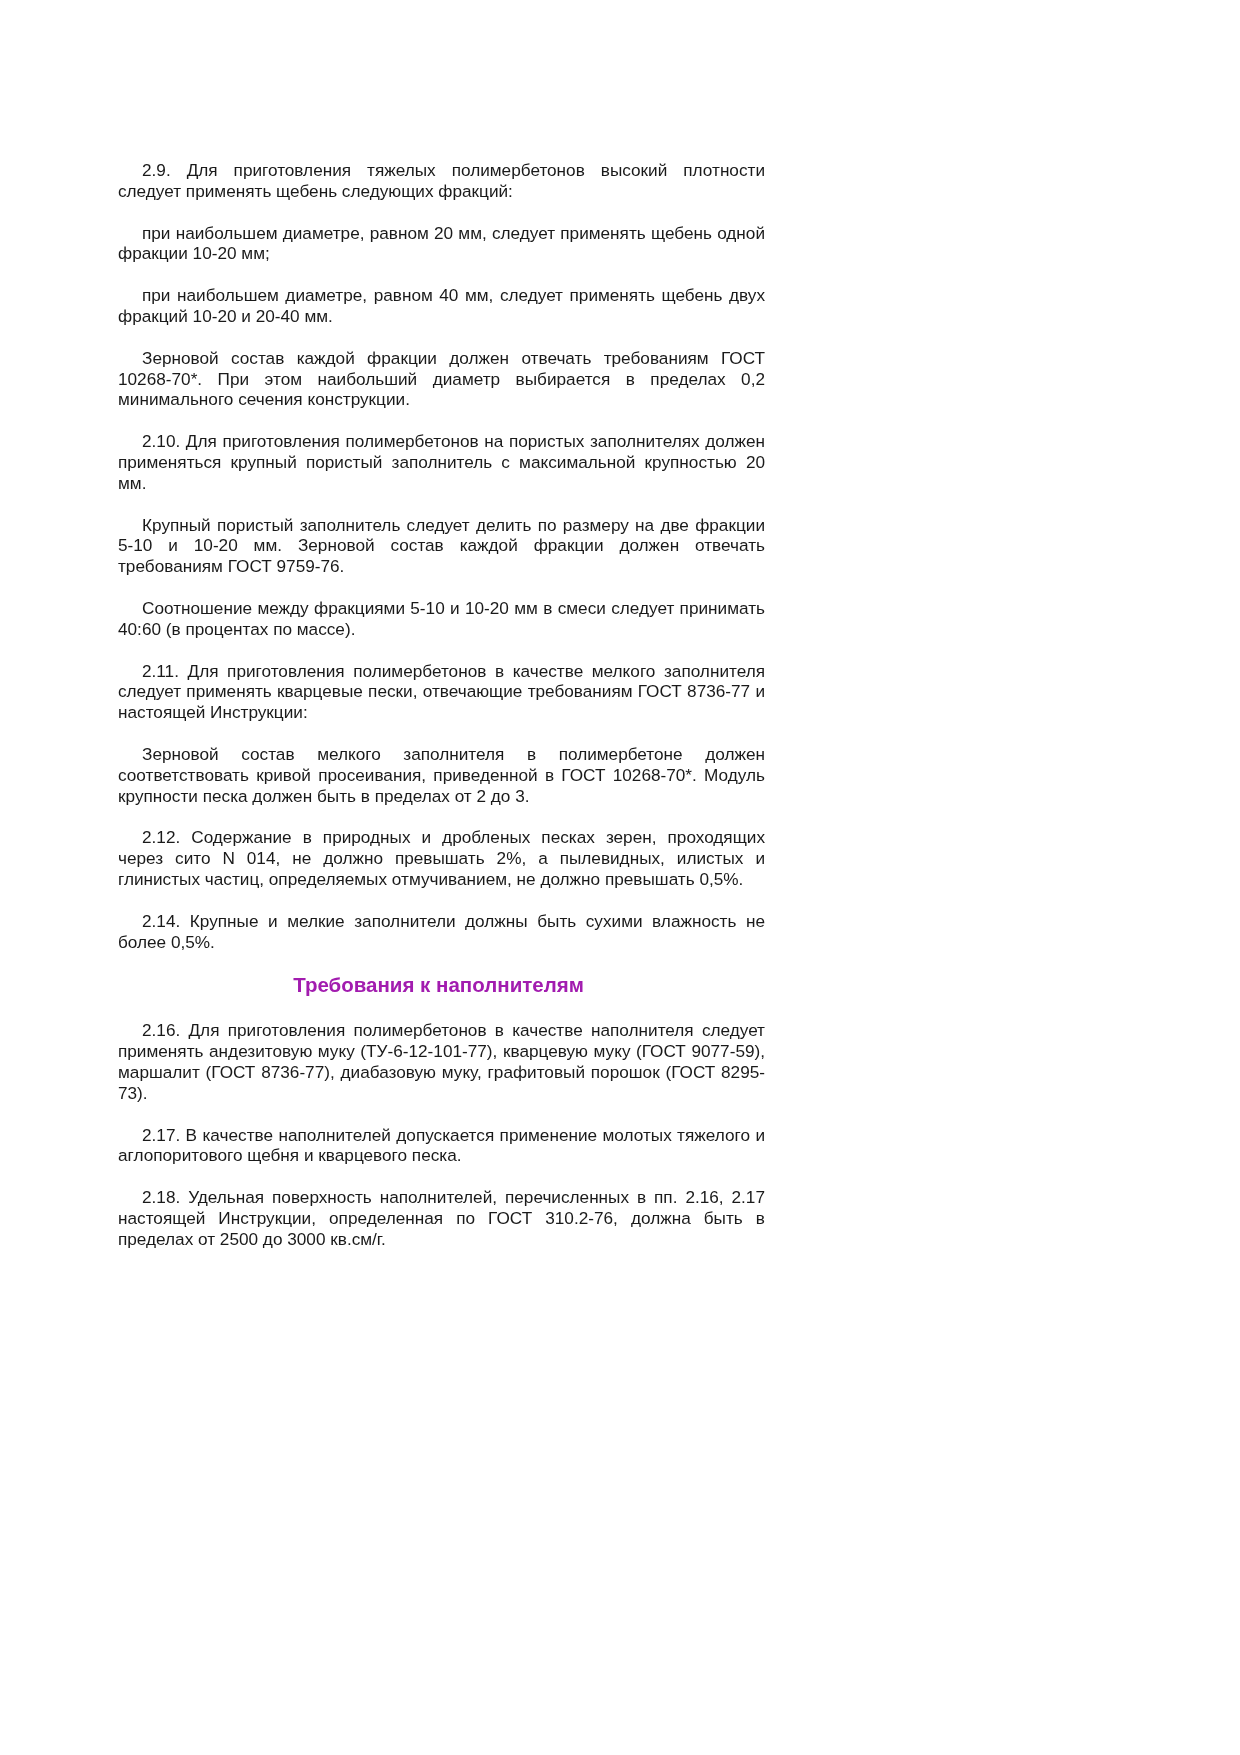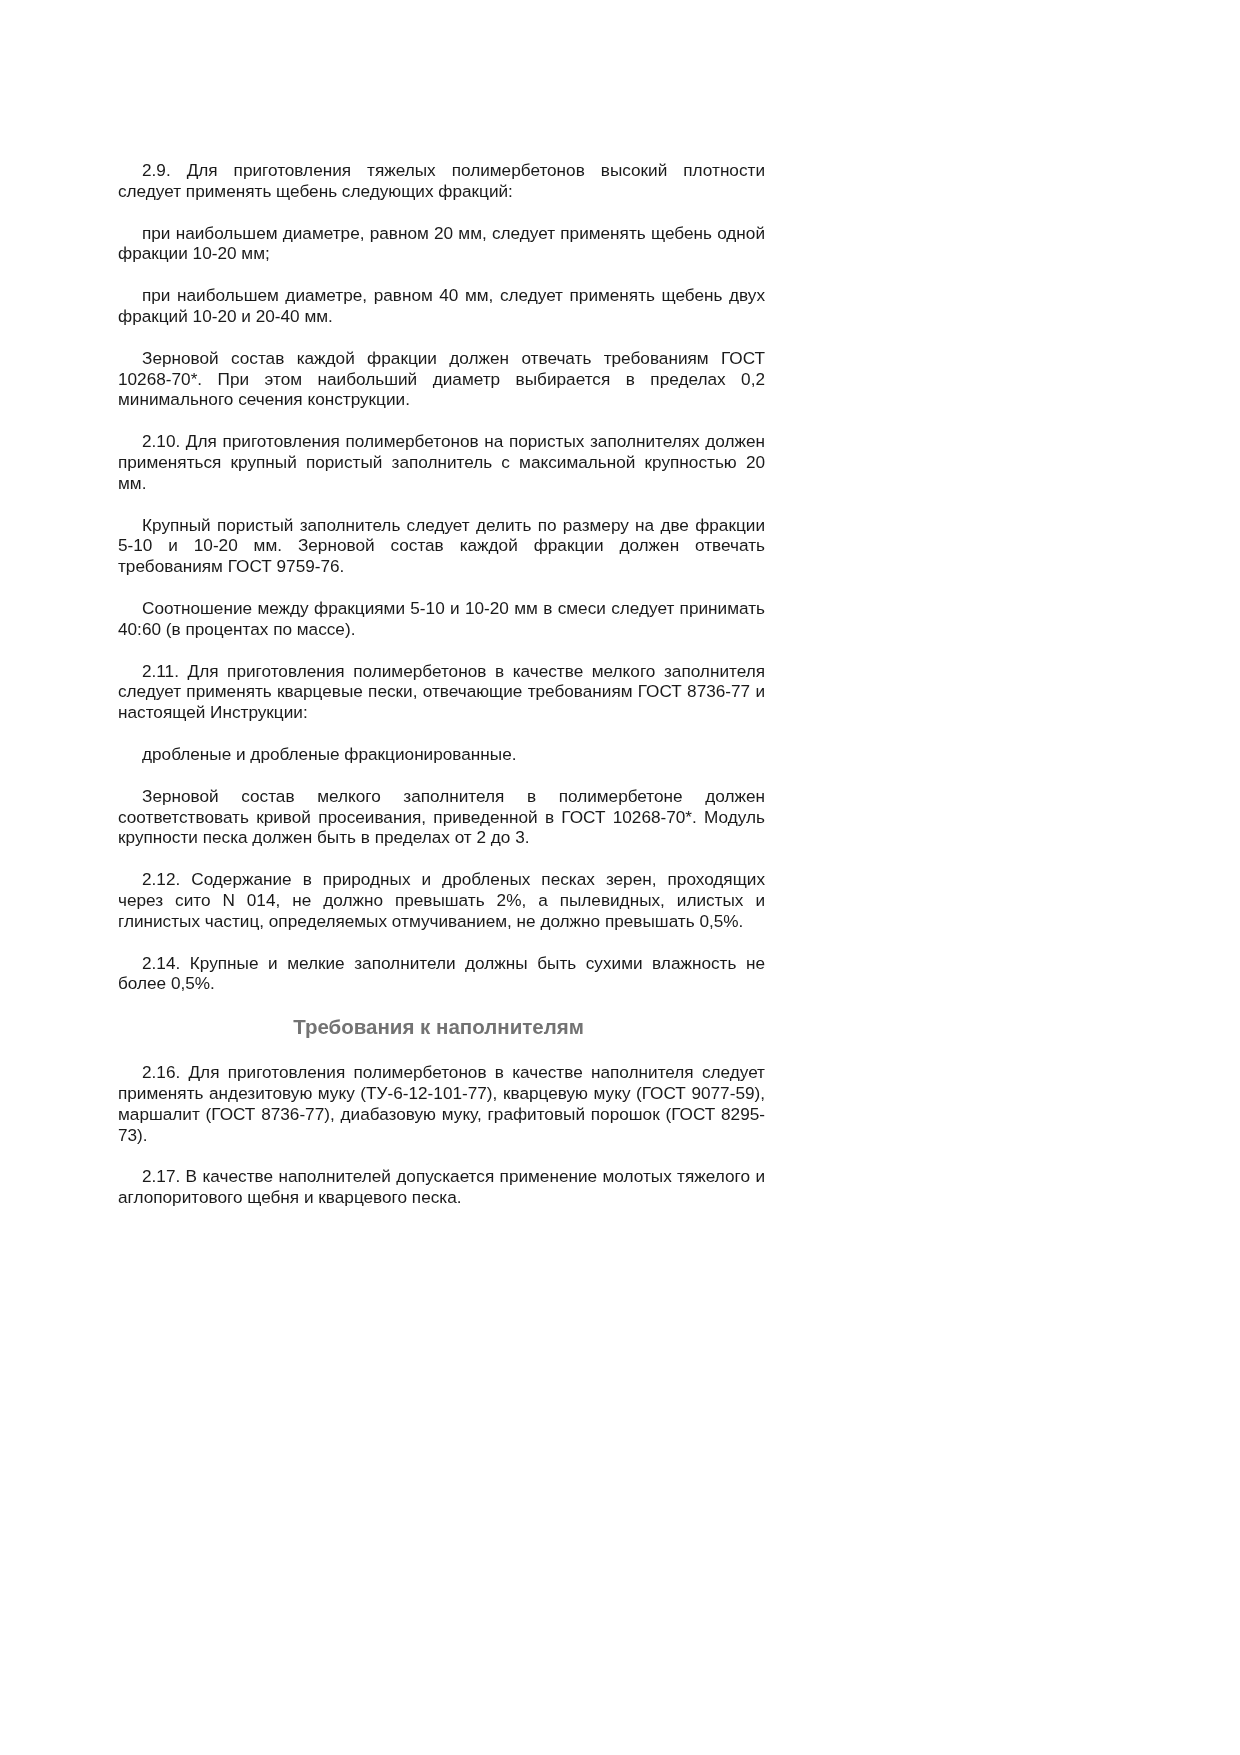--- a/index.html
+++ b/index.html
@@ -19,39 +19,39 @@
     text-align: justify;
     text-indent: 24px;
     hyphens: none;
   }
   .heading {
     margin: 2px 0 23px 0;
     text-align: center;
     font-weight: bold;
     font-size: 20.5px;
     line-height: 24px;
-    color: #737373;
+    color: #a21caf;
     padding-right: 6px;
   }
   .para.last { text-align-last: justify; }
 </style>
 </head>
 <body>
 
 <div class="page">
   <p class="para">2.9. Для приготовления тяжелых полимербетонов высокий плотности следует применять щебень следующих фракций:</p>
   <p class="para">при наибольшем диаметре, равном 20 мм, следует применять щебень одной фракции 10-20 мм;</p>
   <p class="para">при наибольшем диаметре, равном 40 мм, следует применять щебень двух фракций 10-20 и 20-40 мм.</p>
   <p class="para">Зерновой состав каждой фракции должен отвечать требованиям ГОСТ 10268-70*. При этом наибольший диаметр выбирается в пределах 0,2 минимального сечения конструкции.</p>
   <p class="para">2.10. Для приготовления полимербетонов на пористых заполнителях должен применяться крупный пористый заполнитель с максимальной крупностью 20 мм.</p>
   <p class="para">Крупный пористый заполнитель следует делить по размеру на две фракции 5-10 и 10-20 мм. Зерновой состав каждой фракции должен отвечать требованиям ГОСТ 9759-76.</p>
   <p class="para">Соотношение между фракциями 5-10 и 10-20 мм в смеси следует принимать 40:60 (в процентах по массе).</p>
   <p class="para">2.11. Для приготовления полимербетонов в качестве мелкого заполнителя следует применять кварцевые пески, отвечающие требованиям ГОСТ 8736-77 и настоящей Инструкции:</p>
-  <p class="para">дробленые и дробленые фракционированные.</p>
   <p class="para">Зерновой состав мелкого заполнителя в полимербетоне должен соответствовать кривой просеивания, приведенной в ГОСТ 10268-70*. Модуль крупности песка должен быть в пределах от 2 до 3.</p>
   <p class="para">2.12. Содержание в природных и дробленых песках зерен, проходящих через сито N 014, не должно превышать 2%, а пылевидных, илистых и глинистых частиц, определяемых отмучиванием, не должно превышать 0,5%.</p>
   <p class="para">2.14. Крупные и мелкие заполнители должны быть сухими влажность не более 0,5%.</p>
 
   <h2 class="heading">Требования к наполнителям</h2>
 
   <p class="para">2.16. Для приготовления полимербетонов в качестве наполнителя следует применять андезитовую муку (ТУ-6-12-101-77), кварцевую муку (ГОСТ 9077-59), маршалит (ГОСТ 8736-77), диабазовую муку, графитовый порошок (ГОСТ 8295-73).</p>
   <p class="para">2.17. В качестве наполнителей допускается применение молотых тяжелого и аглопоритового щебня и кварцевого песка.</p>
+  <p class="para">2.18. Удельная поверхность наполнителей, перечисленных в пп. 2.16, 2.17 настоящей Инструкции, определенная по ГОСТ 310.2-76, должна быть в пределах от 2500 до 3000 кв.см/г.</p>
 </div>
 
 </body></html>

